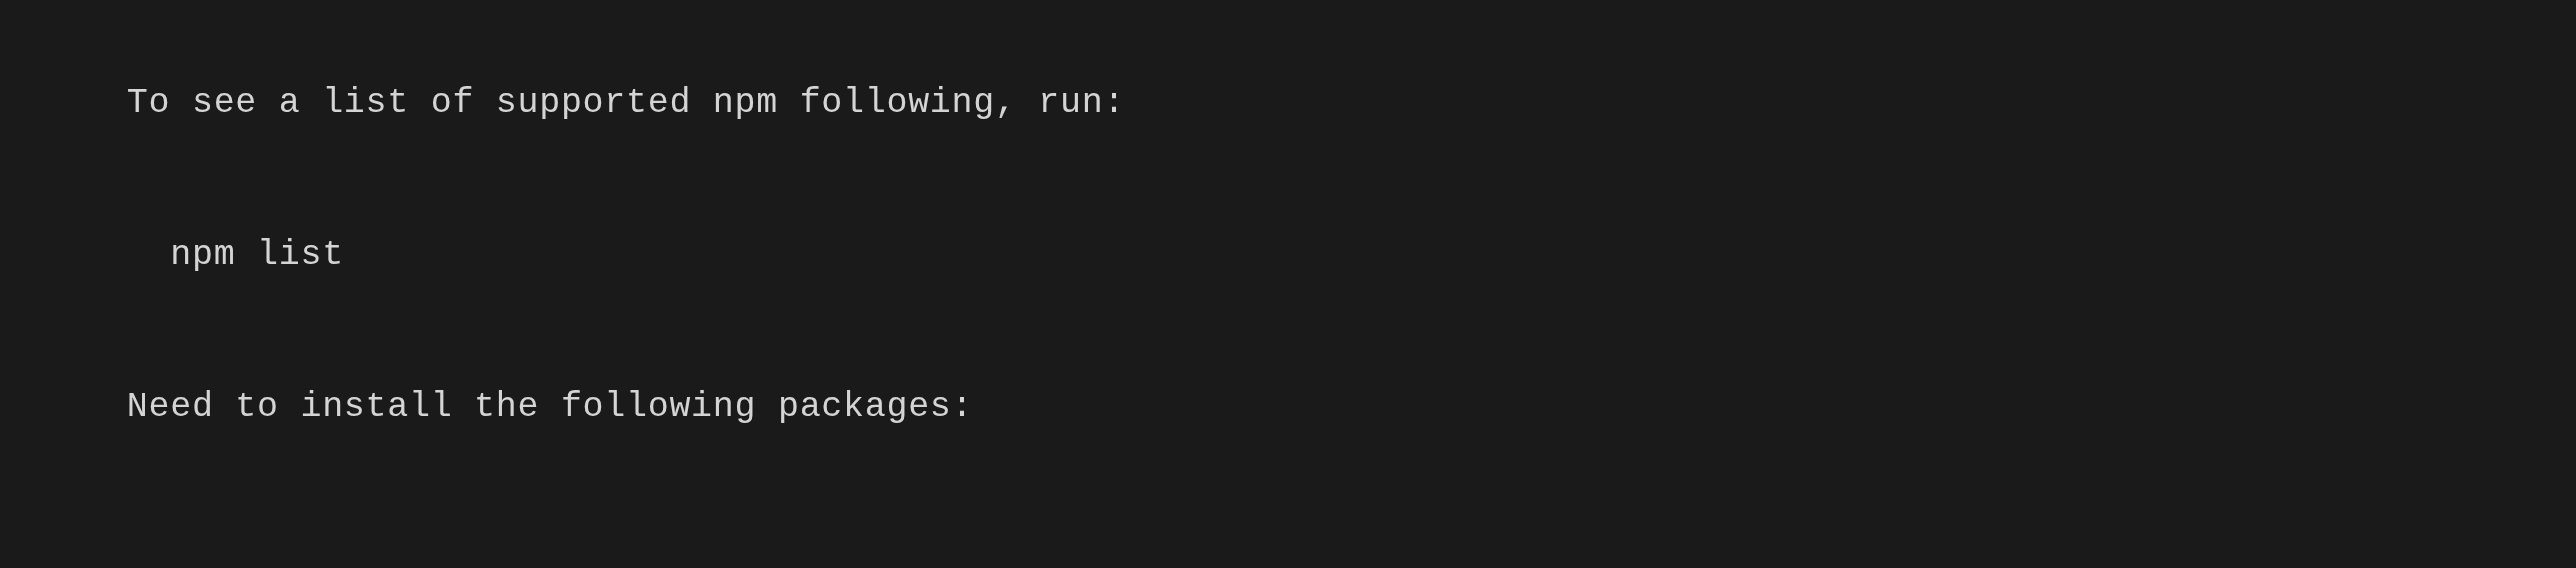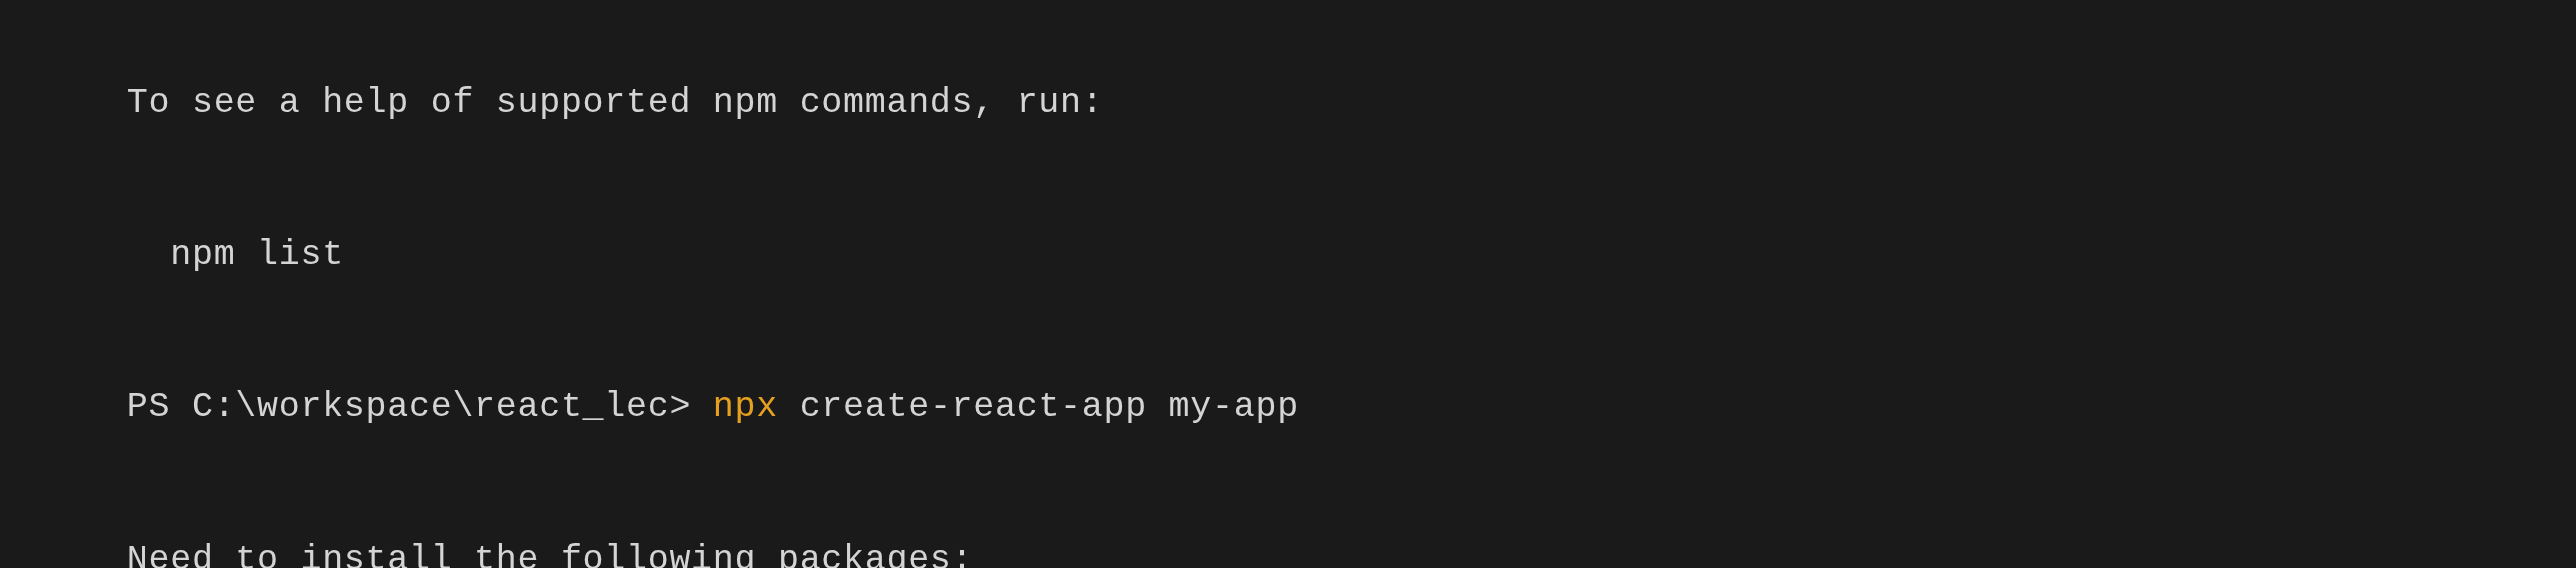--- a/index.html
+++ b/index.html
@@ -55,30 +55,27 @@
       overflow: hidden;
       max-height: 44px;
     }
   </style>
 </head>
 <body>
 
 <div class="terminal">
 
   <div class="terminal-line">
-    <span class="text-white">To see a help of supported npm commands, run:</span>
+    <span class="text-white">To see a list of supported npm following, run:</span>
   </div>
 
   <div class="terminal-line">
     <span class="text-white">  npm list</span>
   </div>
 
-  <div class="terminal-line">
-    <span class="text-white">PS C:\workspace\react_lec&gt; </span><span class="text-orange">npx</span><span class="text-white"> create-react-app my-app</span>
-  </div>
 
   <div class="terminal-line">
     <span class="text-white">Need to install the following packages:</span>
   </div>
 
   <div class="spacer"></div>
 
   <div class="line-partial">
     
   </div>

